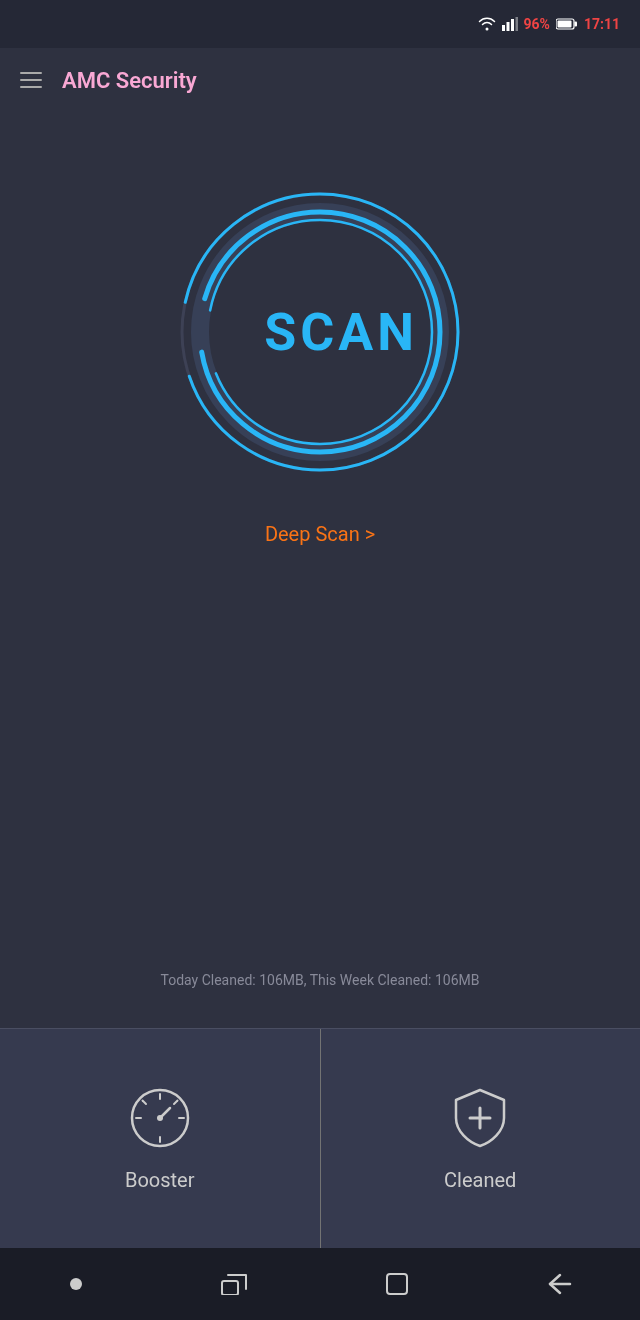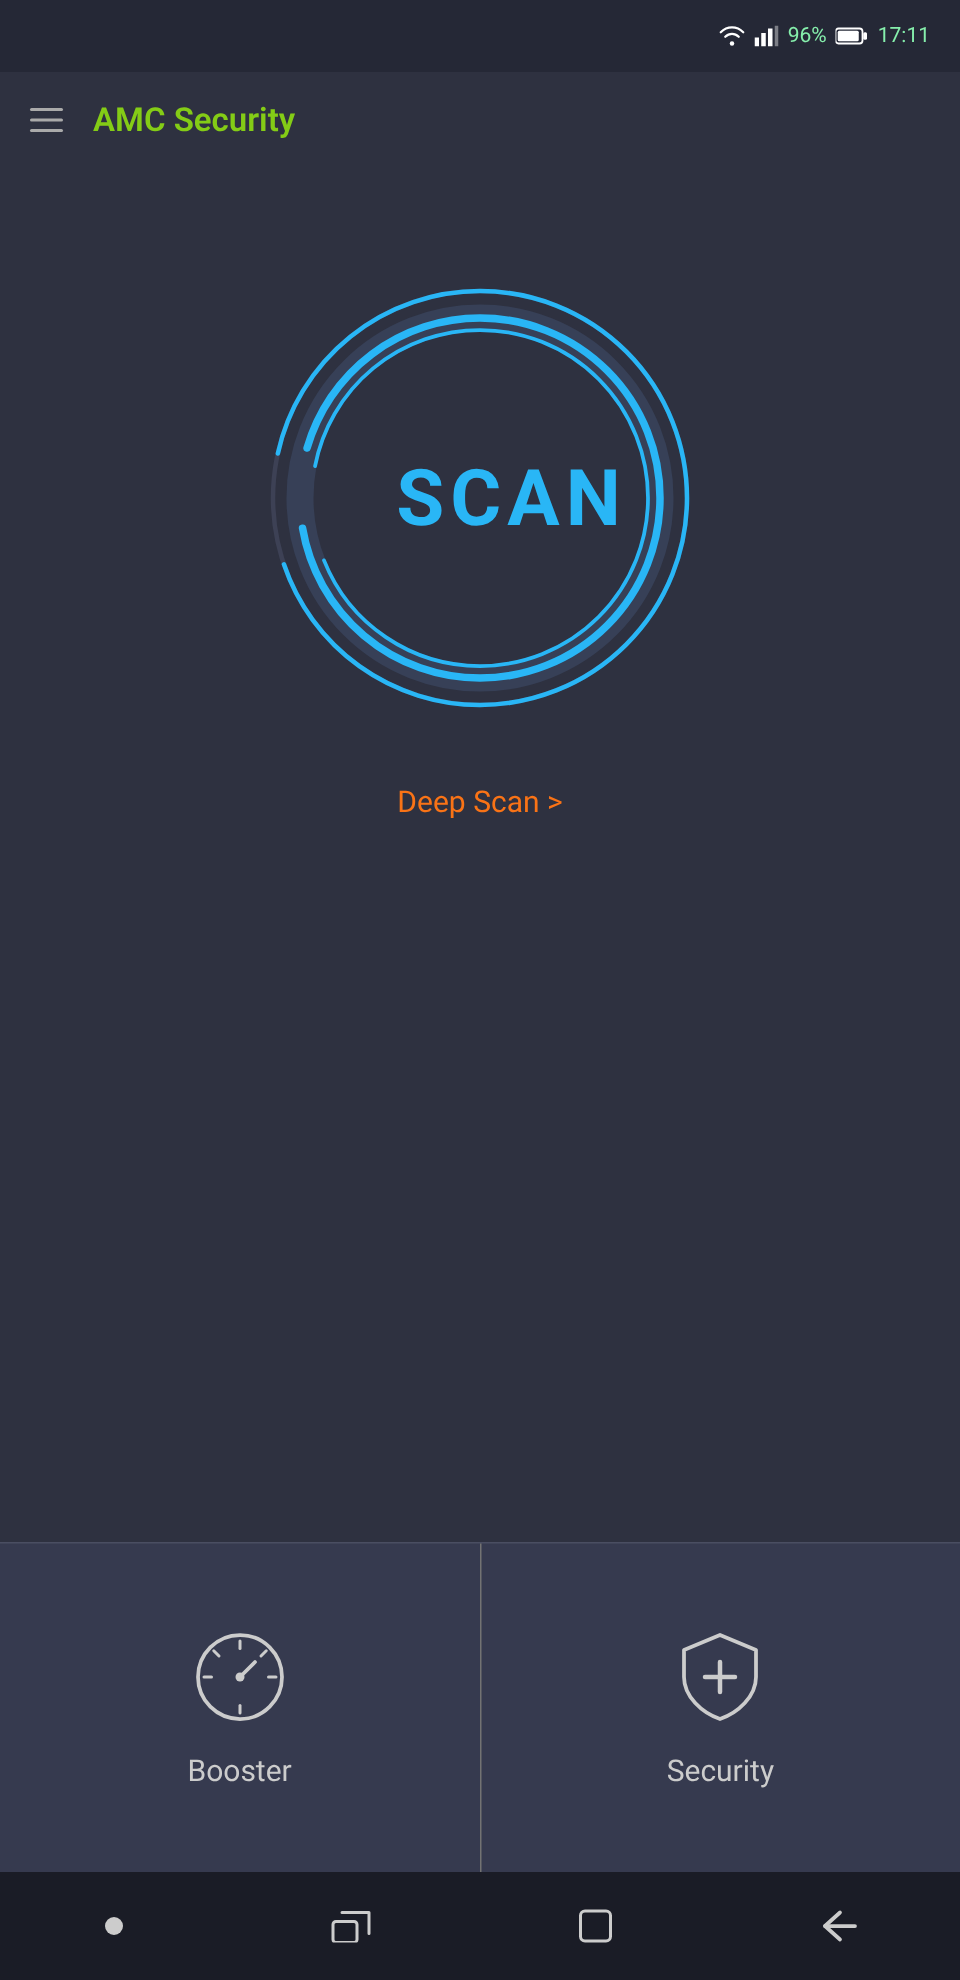--- a/index.html
+++ b/index.html
@@ -27,22 +27,22 @@
       gap: 8px;
       flex-shrink: 0;
     }
     .status-bar-icons {
       display: flex;
       align-items: center;
       gap: 6px;
     }
     .status-text {
       font-size: 14px;
-      color: #86efac;
-      font-weight: 400;
+      color: #ef4444;
+      font-weight: 700;
     }
 
     
     .title-bar {
       width: 100%;
       height: 64px;
       background: #2e3140;
       display: flex;
       align-items: center;
       padding: 0 20px;
@@ -58,21 +58,21 @@
     .hamburger-icon span {
       display: block;
       width: 22px;
       height: 2px;
       background: #aaaaaa;
       border-radius: 1px;
     }
     .app-title {
       font-size: 22px;
       font-weight: 600;
-      color: #84cc16;
+      color: #f9a8d4;
     }
 
     
     .main-content {
       flex: 1;
       display: flex;
       flex-direction: column;
       align-items: center;
       background: #2e3140;
       padding: 40px 0 20px;
@@ -238,20 +238,21 @@
 
     <div class="scan-inner">
       <span class="scan-text">SCAN</span>
     </div>
   </div>
 
   <div class="deep-scan">
     <span>Deep Scan &gt;</span>
   </div>
 
+  <div class="stats-text">Today Cleaned: 106MB, This Week Cleaned: 106MB</div>
 
 </div>
 
 <div class="feature-panel">
 
   <div class="feature-item">
     <svg width="64" height="64" viewBox="0 0 64 64" fill="none">
       <circle cx="32" cy="32" r="28" stroke="#cccccc" stroke-width="2.5" fill="none"></circle>
 
       <line x1="32" y1="8" x2="32" y2="13" stroke="#cccccc" stroke-width="2" stroke-linecap="round"></line>
@@ -270,21 +271,21 @@
   </div>
 
   <div class="feature-item">
     <svg width="60" height="64" viewBox="0 0 60 64" fill="none">
 
       <path d="M30 4 L54 14 L54 32 C54 45 42 56 30 60 C18 56 6 45 6 32 L6 14 Z" stroke="#cccccc" stroke-width="2.5" fill="none" stroke-linejoin="round"></path>
 
       <line x1="30" y1="22" x2="30" y2="42" stroke="#cccccc" stroke-width="3" stroke-linecap="round"></line>
       <line x1="20" y1="32" x2="40" y2="32" stroke="#cccccc" stroke-width="3" stroke-linecap="round"></line>
     </svg>
-    <span class="feature-label">Security</span>
+    <span class="feature-label">Cleaned</span>
   </div>
 
 </div>
 
 <div class="nav-bar">
 
   <div class="nav-item">
     <svg width="14" height="14" viewBox="0 0 14 14">
       <circle cx="7" cy="7" r="6" fill="#cccccc"></circle>
     </svg>

